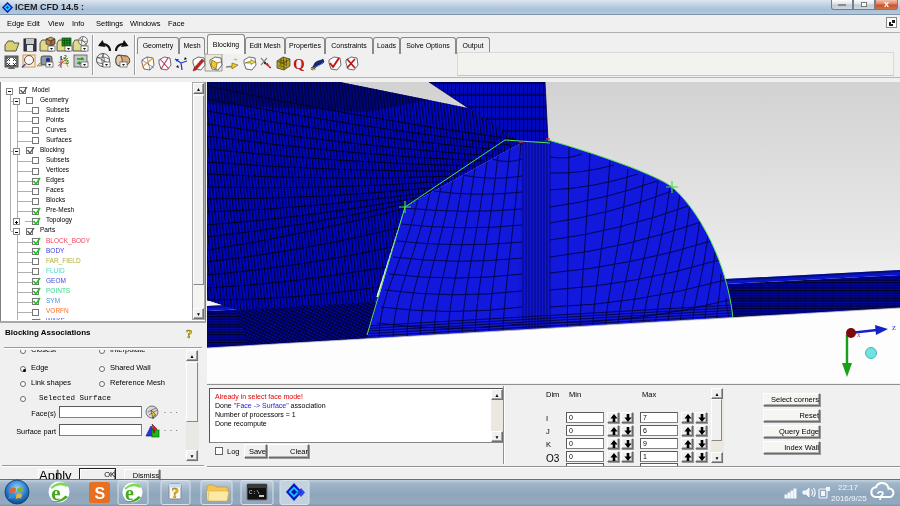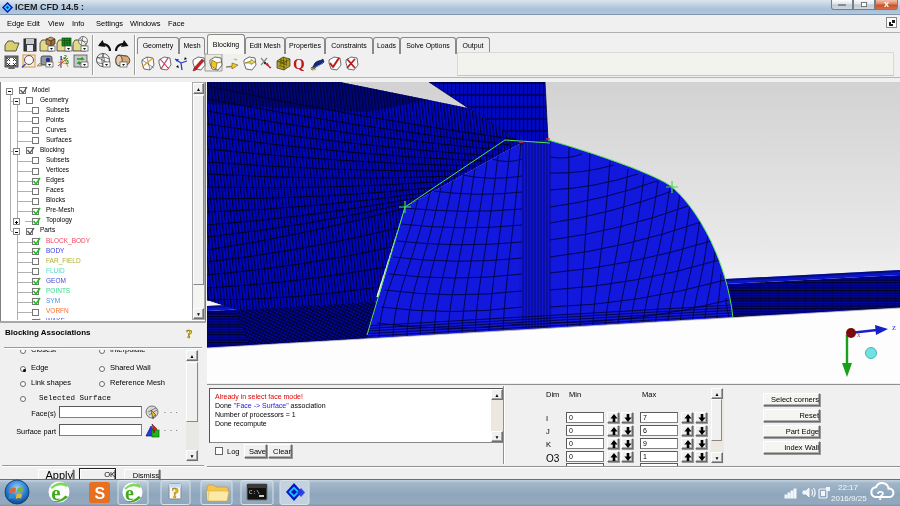--- a/index.html
+++ b/index.html
@@ -556,42 +556,42 @@
    <div style="position:absolute;left:158px;top:75px;font-size:7px;letter-spacing:1px;">. . .</div>
  </div>
 
  <div style="position:absolute;left:186px;top:27px;width:13px;height:112px;background:#e8e8e4;">
    <div class="sbbtn" style="left:0px;top:0px;width:12px;">▲</div>
    <div class="sbbtn" style="left:0px;top:100px;width:12px;">▼</div>
    <div style="position:absolute;left:0px;top:12px;width:12px;height:60px;background:#f0f0f0;border:1px solid #fff;border-right-color:#888;border-bottom-color:#888;"></div>
  </div>
  <div style="position:absolute;left:2px;top:142px;width:202px;height:1px;background:#9a9a9a;"></div>
  <div style="position:absolute;left:2px;top:143px;width:202px;height:1px;background:#fff;"></div>
- <div class="btn3d" style="left:38px;top:146px;width:36px;height:12px;line-height:11px;font-size:11px;">Apply</div>
+ <div class="btn3d" style="left:38px;top:146px;width:20px;height:12px;line-height:11px;font-size:13px;">Apply</div>
  <div class="btn3d" style="left:79px;top:145px;width:37px;height:18px;line-height:12px;font-size:7.5px;border:1px solid #222;box-shadow:inset 1px 1px 0 #fff, inset -1px -1px 0 #888;">OK</div>
  <div class="btn3d" style="left:124px;top:146px;width:36px;height:12px;line-height:11px;font-size:7.5px;">Dismiss</div>
 </div>
 
 <div class="abs" style="left:207px;top:384px;width:693px;height:95px;background:#f0f0f0;border-top:1px solid #909090;">
 
  <div style="position:absolute;left:2px;top:3px;width:296px;height:55px;background:#fff;border:1px solid #888;border-top-color:#555;border-left-color:#555;">
    <div style="position:absolute;left:5px;top:4px;font-size:7px;color:#e00000;white-space:nowrap;">Already in select face mode!</div>
    <div style="position:absolute;left:5px;top:13px;font-size:7px;color:#000;white-space:nowrap;">Done <span style="color:#2020e0;">"Face -&gt; Surface"</span> association</div>
    <div style="position:absolute;left:5px;top:22px;font-size:7px;color:#000;white-space:nowrap;">Number of processors = 1</div>
    <div style="position:absolute;left:5px;top:31px;font-size:7px;color:#000;white-space:nowrap;">Done recompute</div>
    <div style="position:absolute;right:0px;top:0px;width:13px;height:53px;background:#ece8e0;">
      <div class="sbbtn" style="left:0px;top:0px;width:12px;height:11px;">▲</div>
      <div class="sbbtn" style="left:0px;top:42px;width:12px;height:11px;">▼</div>
    </div>
  </div>
 
  <div style="position:absolute;left:8px;top:62px;width:8px;height:8px;border:1px solid #666;background:#fff;"></div>
  <div style="position:absolute;left:20px;top:62px;font-size:7.5px;">Log</div>
  <div class="btn3d" style="left:37px;top:59px;width:23px;height:14px;line-height:13px;font-size:7.5px;">Save</div>
- <div class="btn3d" style="left:61px;top:59px;width:24px;height:14px;line-height:13px;font-size:7.5px;">Clear</div>
+ <div class="btn3d" style="left:61px;top:59px;width:41px;height:14px;line-height:13px;font-size:7.5px;">Clear</div>
  <div style="position:absolute;left:296px;top:1px;width:1px;height:78px;background:#909090;"></div>
  <div style="position:absolute;left:297px;top:1px;width:1px;height:78px;background:#fff;"></div>
 
  <div style="position:absolute;left:339px;top:5px;font-size:7.5px;">Dim</div>
  <div style="position:absolute;left:362px;top:5px;font-size:7.5px;">Min</div>
  <div style="position:absolute;left:435px;top:5px;font-size:7.5px;">Max</div>
 
  <div style="position:absolute;left:339px;top:29px;font-size:7.5px;">I</div>
  <div class="input3d" style="left:359px;top:27px;width:38px;height:11px;font-size:7px;padding-left:2px;line-height:10px;">0</div>
  <div class="btn3d" style="left:400px;top:27px;width:12px;height:11px;line-height:10px;font-size:7px;">
@@ -688,21 +688,21 @@
  <div style="position:absolute;left:433px;top:78px;width:38px;height:3px;border:1px solid #5a5a5a;border-bottom:none;background:#fff;"></div>
 
  <div style="position:absolute;left:504px;top:3px;width:13px;height:76px;background:#ece8e0;">
    <div class="sbbtn" style="left:0px;top:0px;width:12px;height:11px;">▲</div>
    <div class="sbbtn" style="left:0px;top:64px;width:12px;height:11px;">▼</div>
    <div style="position:absolute;left:0px;top:11px;width:11px;height:42px;background:#f0f0f0;border:1px solid #fff;border-right-color:#888;border-bottom-color:#888;"></div>
  </div>
 
  <div class="btn3d" style="left:556px;top:8px;width:57px;height:13px;line-height:12px;font-size:7.5px;background:#f5f5f2;">Select corners</div>
  <div class="btn3d" style="left:556px;top:24px;width:57px;height:13px;line-height:12px;font-size:7.5px;background:#f5f5f2;">Reset</div>
- <div class="btn3d" style="left:556px;top:40px;width:57px;height:13px;line-height:12px;font-size:7.5px;background:#f5f5f2;">Part Edge</div>
+ <div class="btn3d" style="left:556px;top:40px;width:57px;height:13px;line-height:12px;font-size:7.5px;background:#f5f5f2;">Query Edge</div>
  <div class="btn3d" style="left:556px;top:56px;width:57px;height:13px;line-height:12px;font-size:7.5px;background:#f5f5f2;">Index Wall</div>
  <div style="position:absolute;left:0px;top:81px;width:693px;height:1px;background:#909090;"></div>
  <div style="position:absolute;left:0px;top:82px;width:693px;height:1px;background:#fff;"></div>
 </div>
 
 <div class="abs" id="taskbar"></div>
 <svg class="abs" style="left:0;top:479px;" width="900" height="27">
 <defs>
 <radialGradient id="orb" cx="0.5" cy="0.35" r="0.7">
 <stop offset="0" stop-color="#9fd4f5"></stop>

